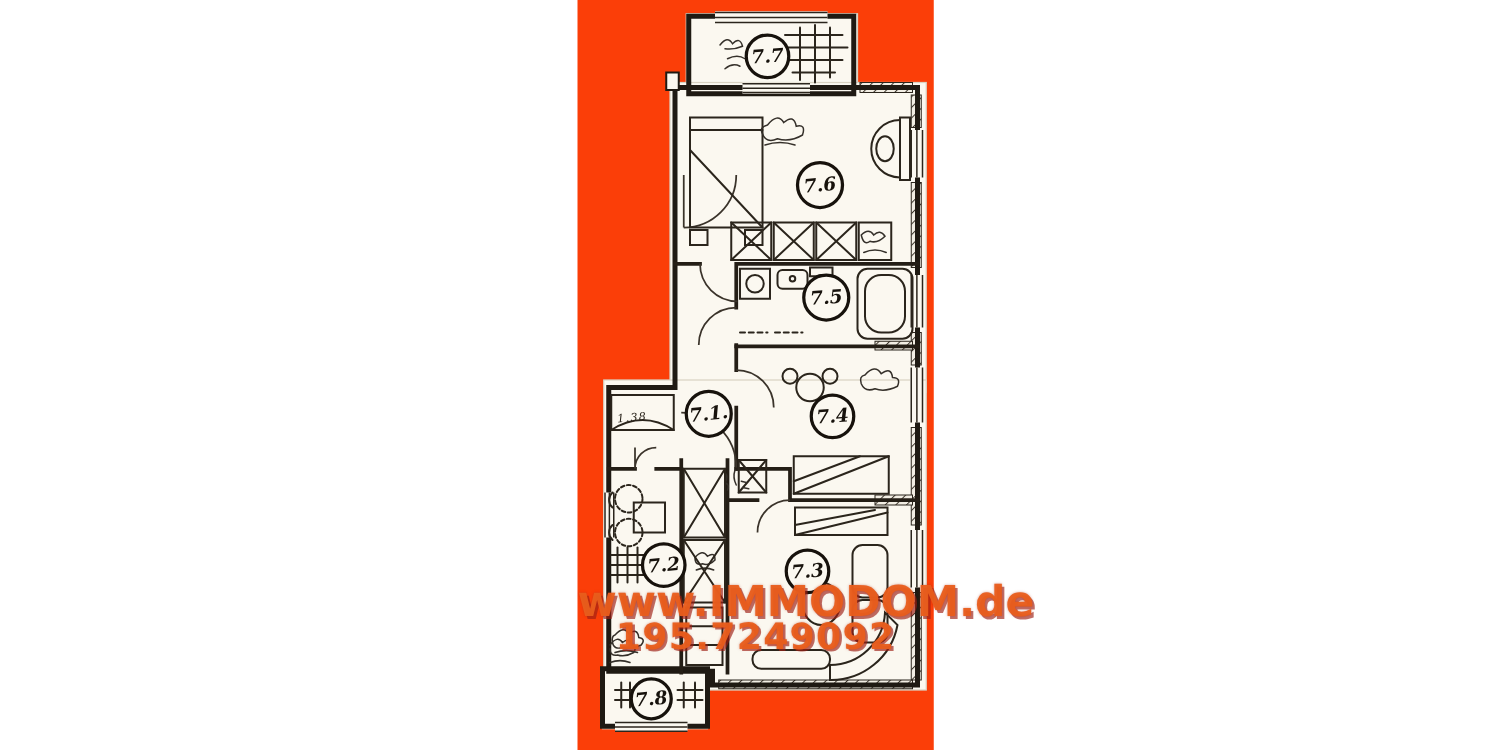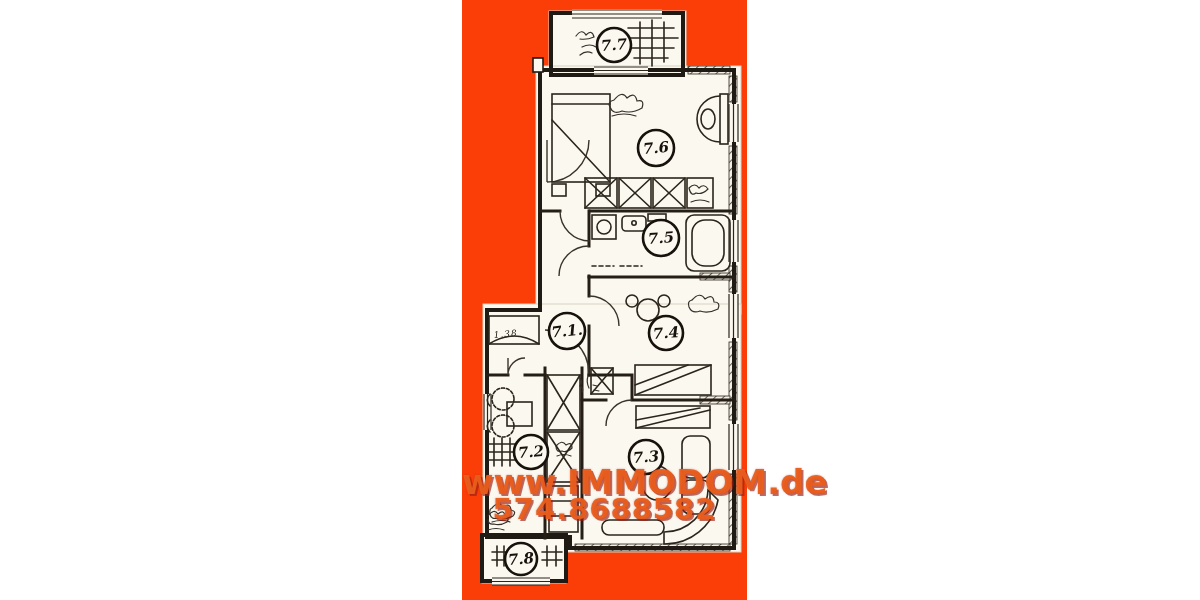--- a/index.html
+++ b/index.html
@@ -323,15 +323,15 @@
           <text class="roomnum" x="521" y="564" text-anchor="middle" stroke="none" transform="rotate(-5 521 559)">7.8</text>
         </g>
   </g>
 
   <text class="dim" x="506" y="337" text-anchor="middle" transform="rotate(-5 506 337)">1.38</text>
 </svg>
 
 
 <div class="watermark">
   <div class="wm1">www.IMMODOM.de</div>
-  <div class="wm2">574.8688582</div>
+  <div class="wm2">195.7249092</div>
 </div>
 </div>
 
 </body></html>

